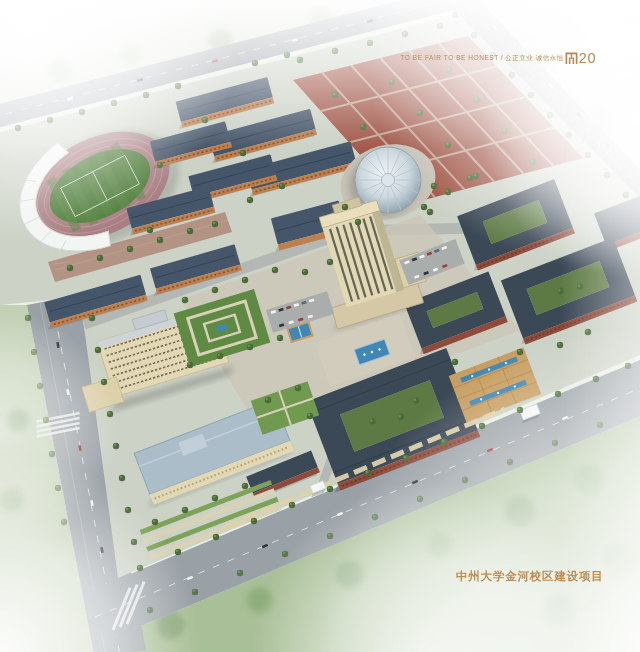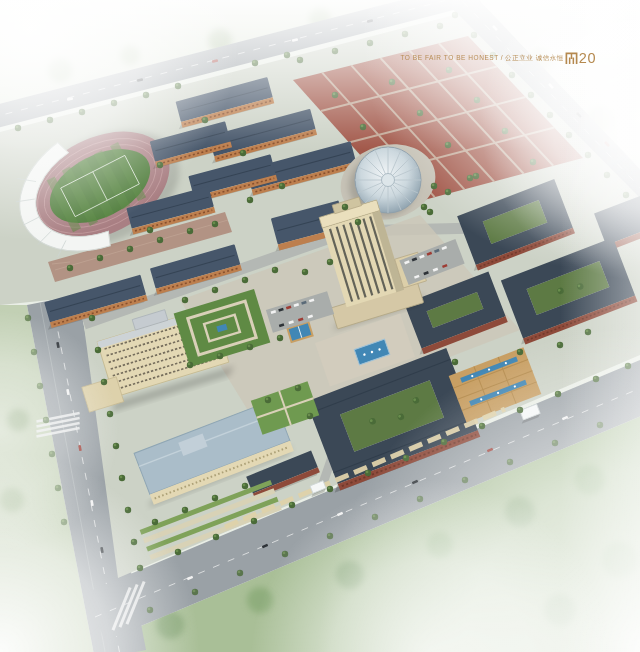--- a/index.html
+++ b/index.html
@@ -605,14 +605,15 @@
 
 <div class="slogan-row">
   <span class="slogan"><span>TO BE FAIR TO BE HONEST</span><span class="sep">/</span><span>公正立业 诚信永恒</span></span>
   <svg class="logo" width="13" height="13" viewBox="0 0 14 14">
     <path d="M1.5 13 V1.5 H12.5 V13" fill="none" stroke="var(--gold)" stroke-width="1.8"></path>
     <path d="M5 13 V6 M9 13 V6 M7 1.5 V7.5" fill="none" stroke="var(--gold)" stroke-width="1.6"></path>
   </svg>
   <span class="pagenum">20</span>
 </div>
 
+<div class="caption">中州大学金河校区建设项目</div>
 
 </div>
 
 </body></html>

